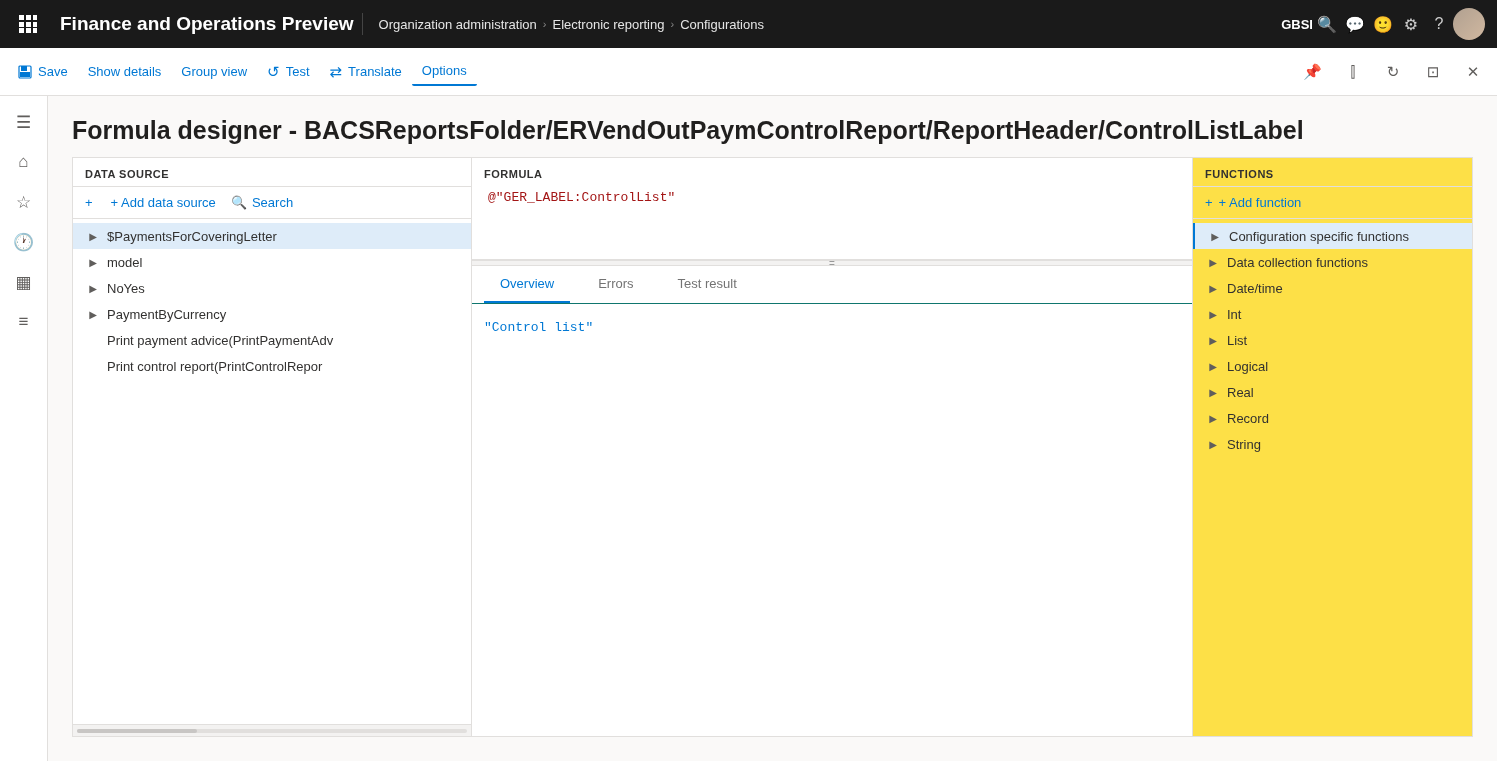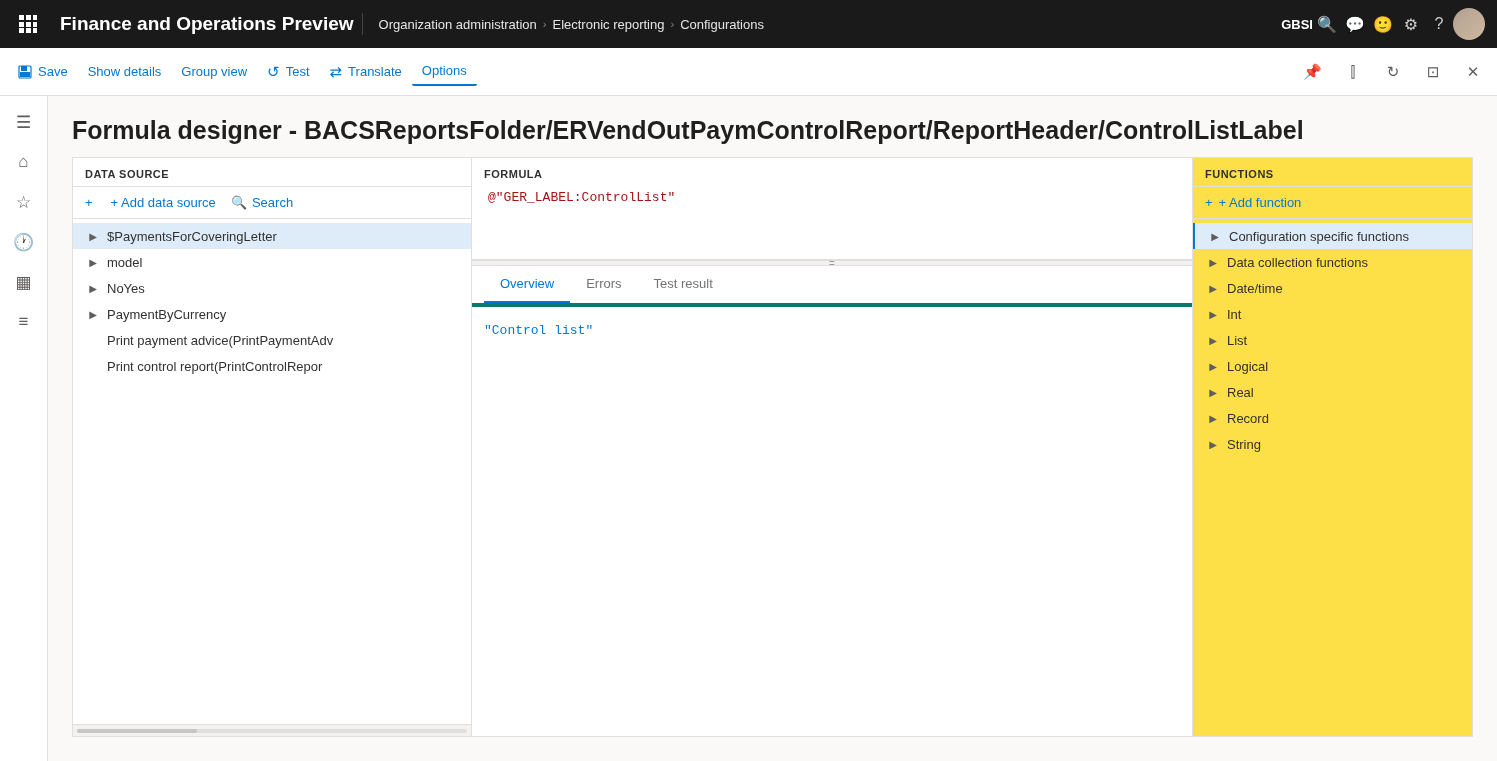--- a/index.html
+++ b/index.html
@@ -275,23 +275,23 @@
       align-items: center;
       justify-content: center;
       color: #999;
       font-size: 10px;
     }
 
     
     .overview-tabs {
       display: flex;
       align-items: center;
-      border-bottom: 4px solid #0f766e;
+      border-bottom: 1px solid #0f766e;
       padding: 0 12px;
-      gap: 0;
+      gap: 12px;
     }
     .overview-tab {
       padding: 10px 16px;
       font-size: 13px;
       color: #737373;
       cursor: pointer;
       border-bottom: 2px solid transparent;
     }
     .overview-tab.active {
       color: #0078d4;

